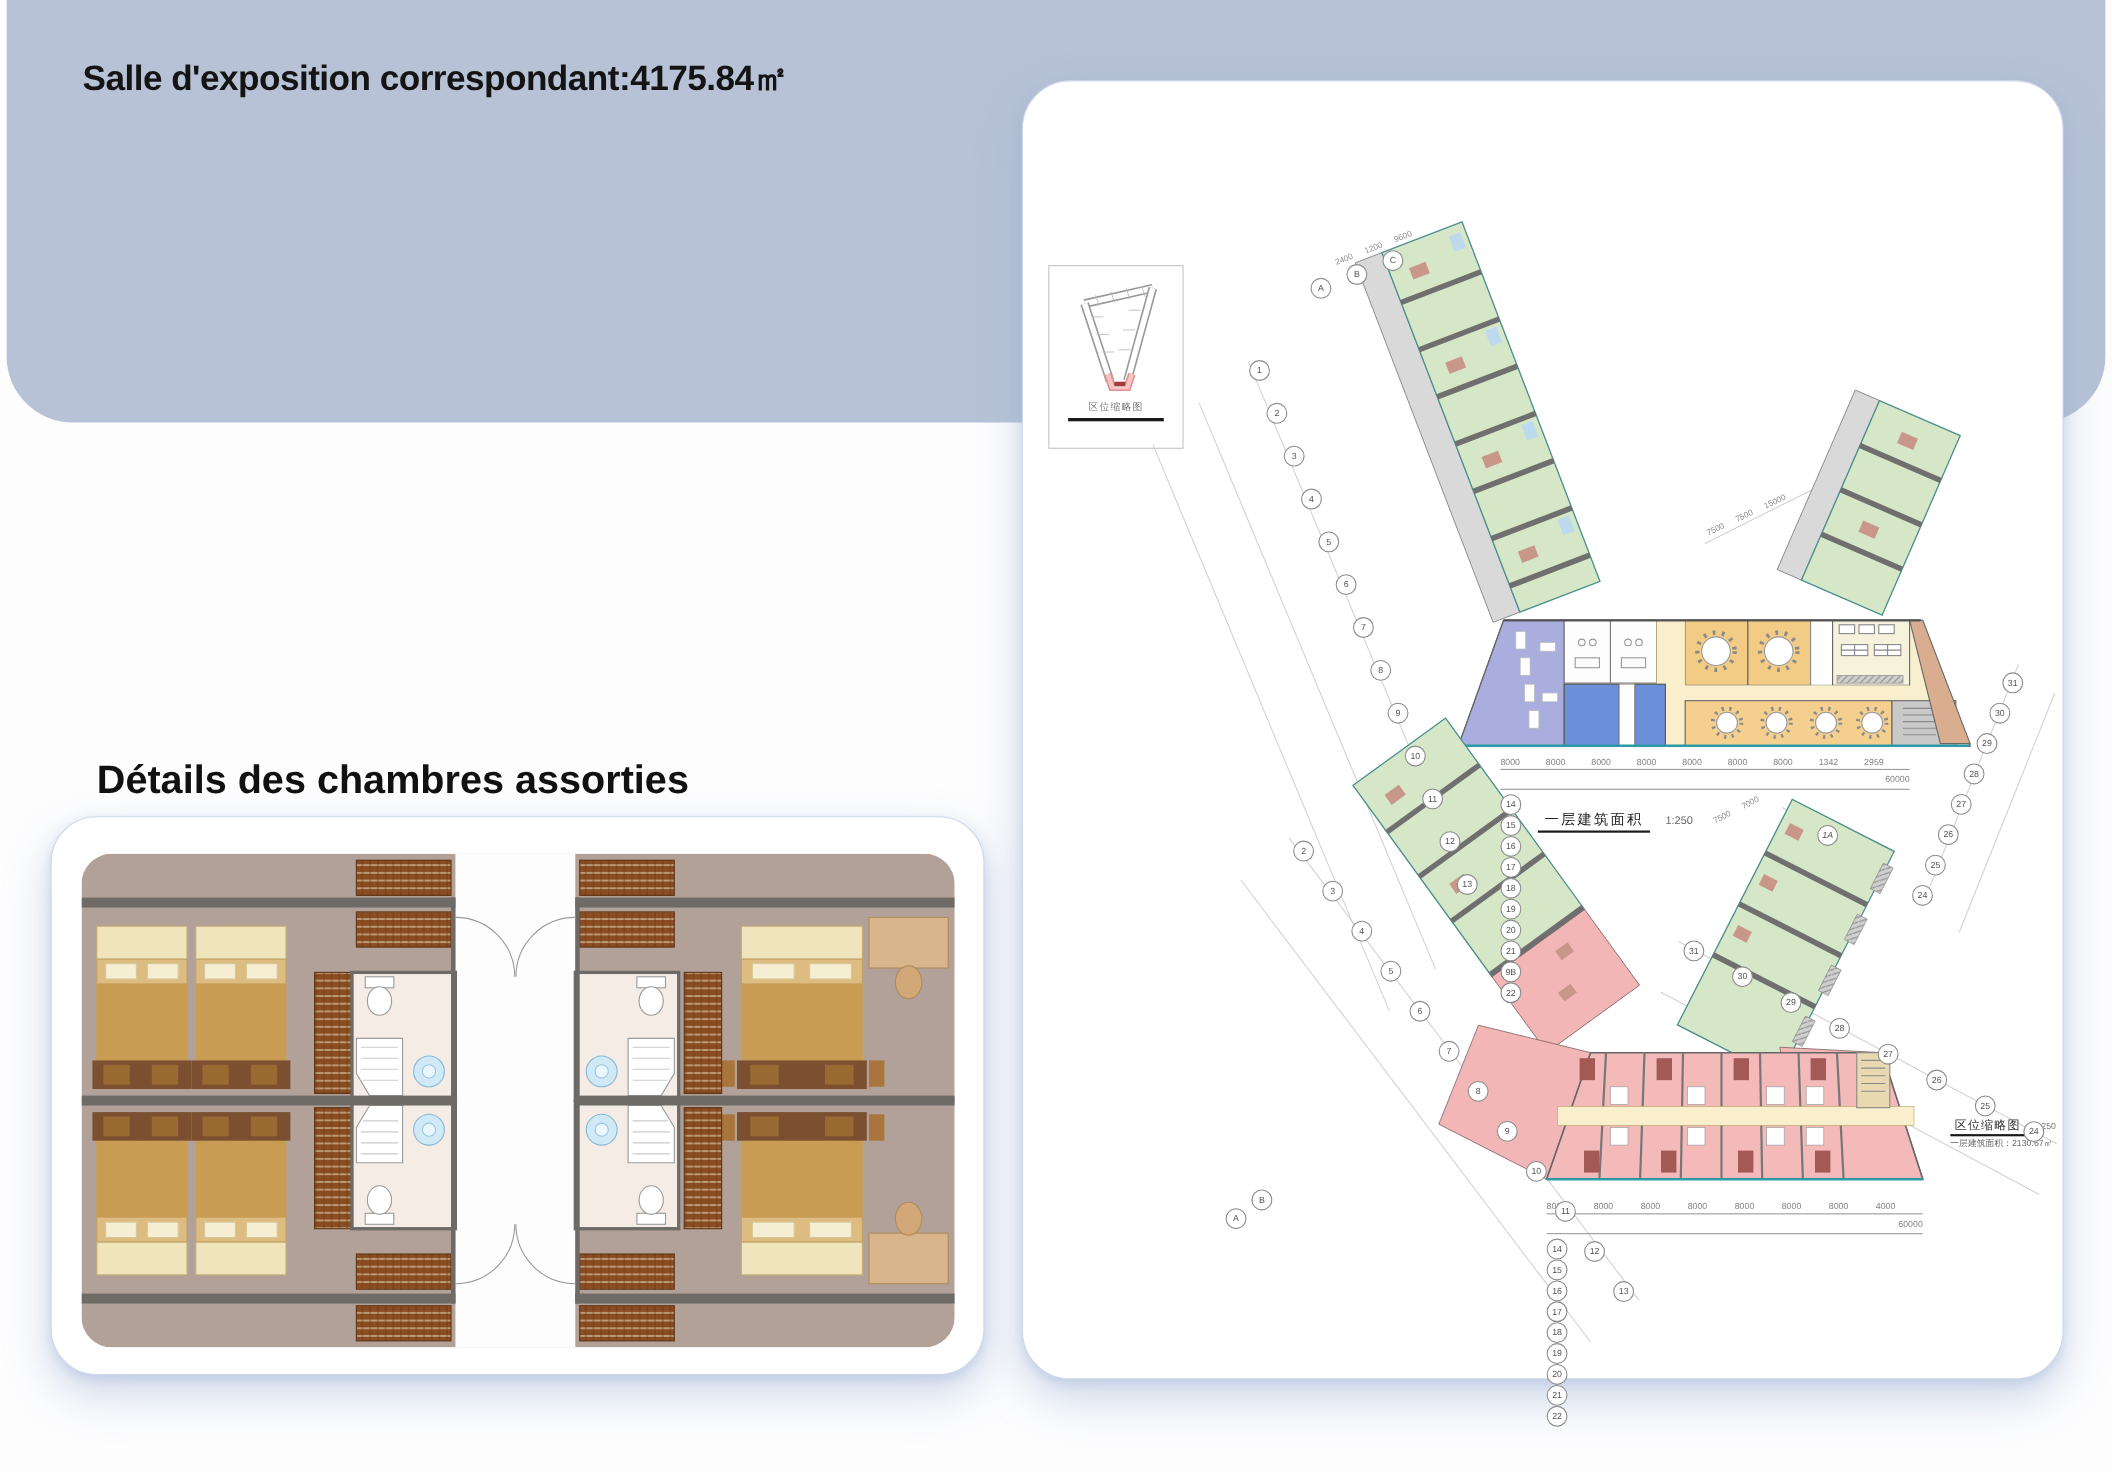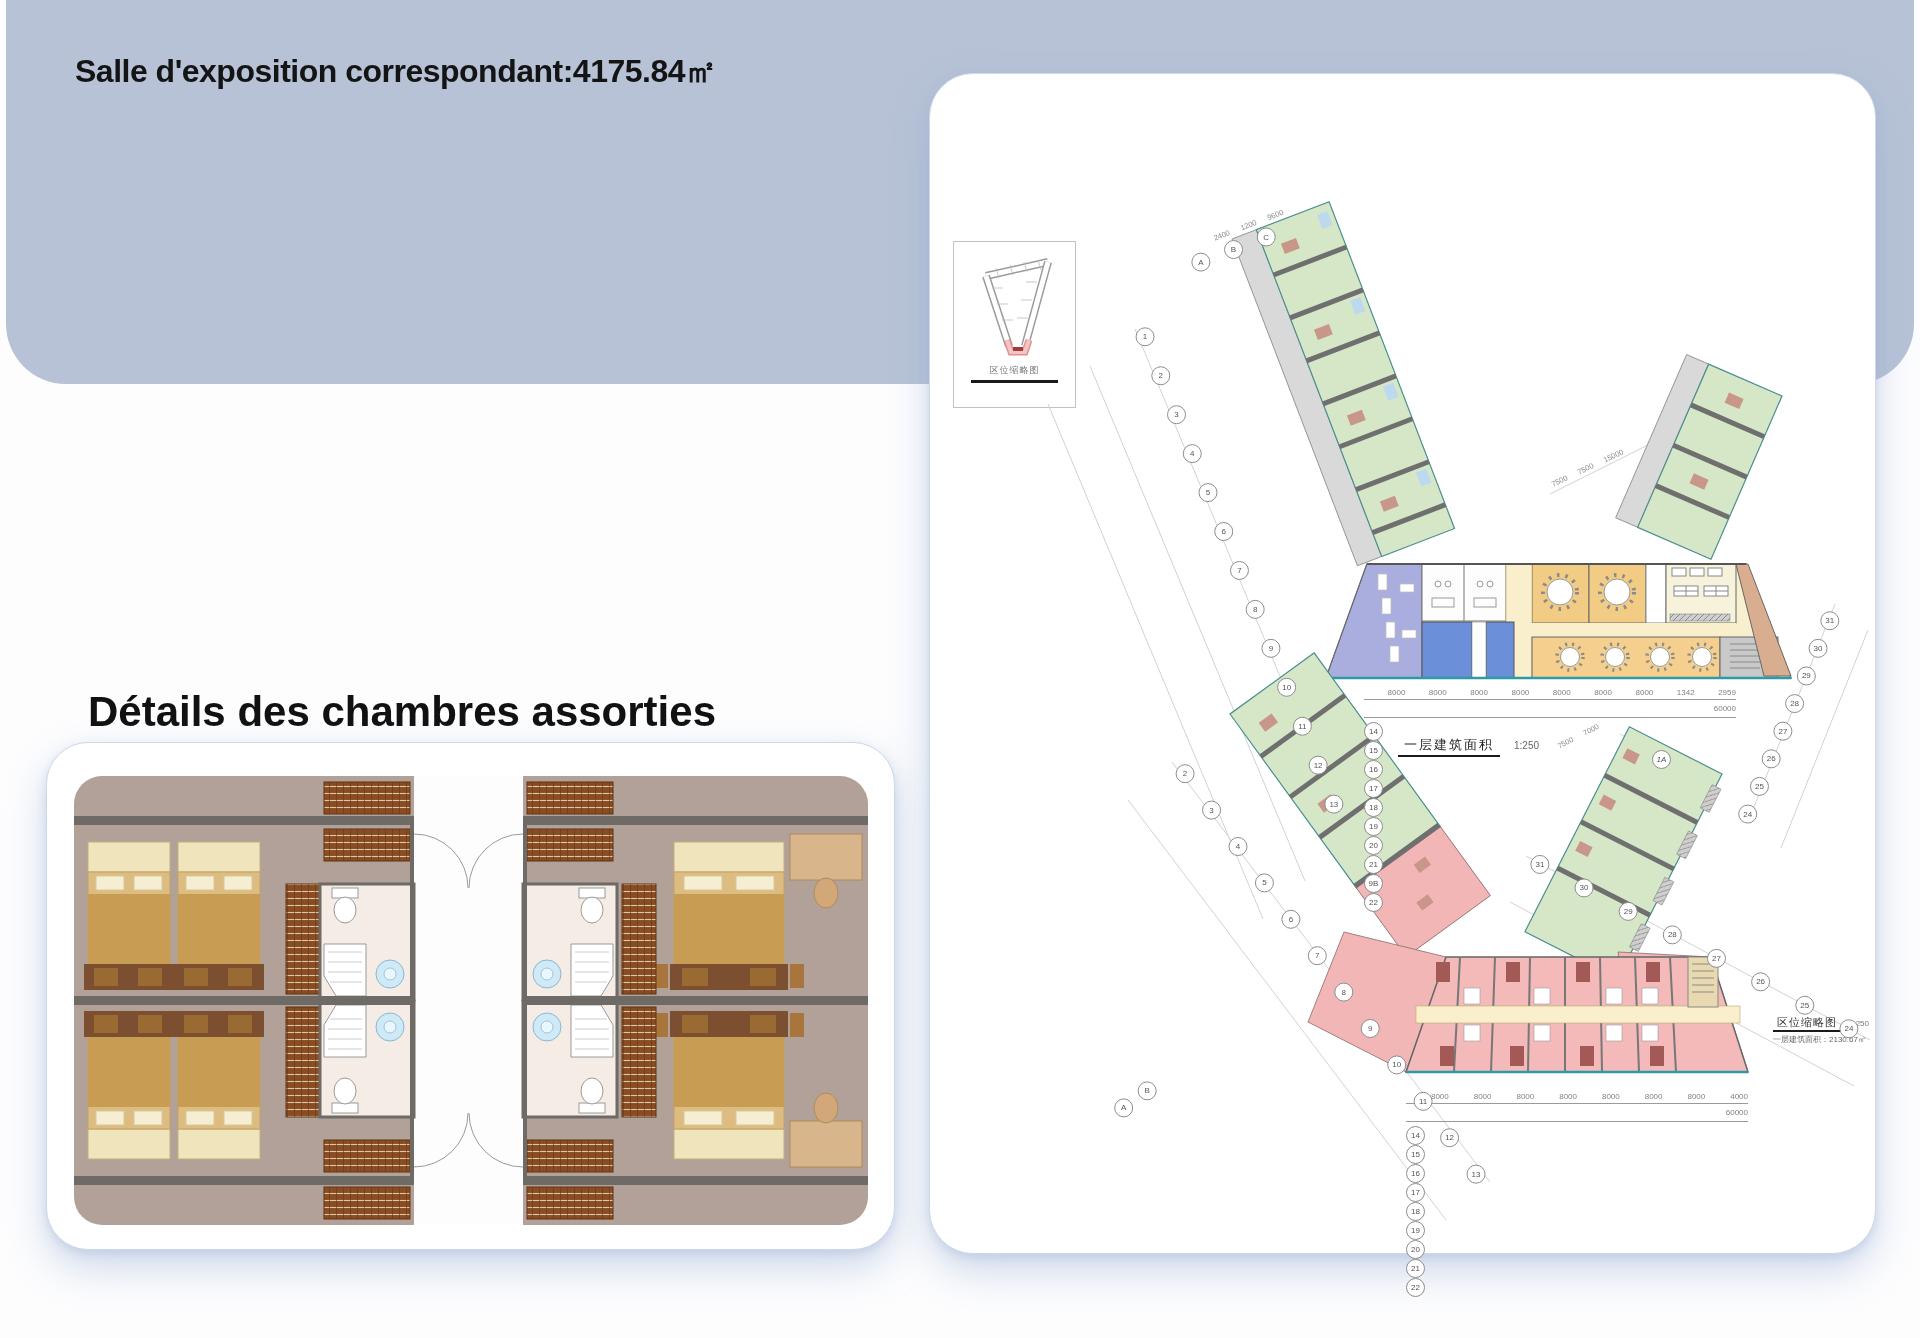--- a/index.html
+++ b/index.html
@@ -14,21 +14,21 @@
     background:#b7c2d6;border-radius:60px;
   }
   .hero-title{
     position:absolute;left:75px;top:50px;
     font-size:32px;font-weight:bold;color:#141414;letter-spacing:-0.5px;
     white-space:nowrap;
   }
   
   .rooms-heading{
     position:absolute;left:88px;top:688px;
-    font-size:42px;font-weight:bold;color:#111;
+    font-size:36px;font-weight:bold;color:#111;
   }
   
   .card{
     position:absolute;background:#fff;border:1px solid #cdd8ea;
     box-shadow:0 18px 40px rgba(150,172,210,.45), 0 4px 10px rgba(160,180,215,.35);
   }
   .room-card{left:46px;top:742px;width:847px;height:506px;border-radius:42px;}
   .plan-card{left:929px;top:73px;width:945px;height:1179px;border-radius:44px;}
   .room-plan-wrap{
     position:absolute;left:27px;top:33px;width:794px;height:449px;
@@ -49,21 +49,21 @@
   
   .bubble{
     width:17px;height:17px;border:1px solid #8d8d8d;border-radius:50%;
     background:#fff;color:#555;font-size:8px;line-height:1;
     display:flex;align-items:center;justify-content:center;flex:none;
   }
   .axis-col{position:absolute;display:flex;flex-direction:column;align-items:center;transform-origin:top center;}
   .axis-row{position:absolute;display:flex;transform-origin:left center;}
   .dimset{position:absolute;color:#777;}
   .dimset .labels{display:flex;font-size:8px;color:#828282;}
-  .dimset .labels span{flex:1;text-align:right;}
+  .dimset .labels span{flex:1;text-align:left;}
   .dimline{height:0;border-top:1px solid #9a9a9a;margin:2px 0;}
   .total-row{text-align:right;font-size:8px;color:#828282;margin:4px 0;}
   .bubbles{display:flex;margin-top:4px;flex-direction:column;}
   .plan-caption{position:absolute;font-size:13px;color:#222;white-space:nowrap;}
   .plan-caption .u{border-bottom:2px solid #1a1a1a;padding:0 6px 3px 6px;letter-spacing:2px;}
   .plan-caption .scale{font-size:10px;color:#666;margin-left:14px;}
   .caption-small{position:absolute;font-size:11px;color:#333;white-space:nowrap;}
   .caption-small .u{border-bottom:2px solid #1a1a1a;padding:0 4px 2px 4px;letter-spacing:1px;}
   .caption-small .scale{font-size:8px;color:#777;margin-left:8px;}
   .area-note{font-size:8px;color:#666;margin-top:4px;letter-spacing:0;}

